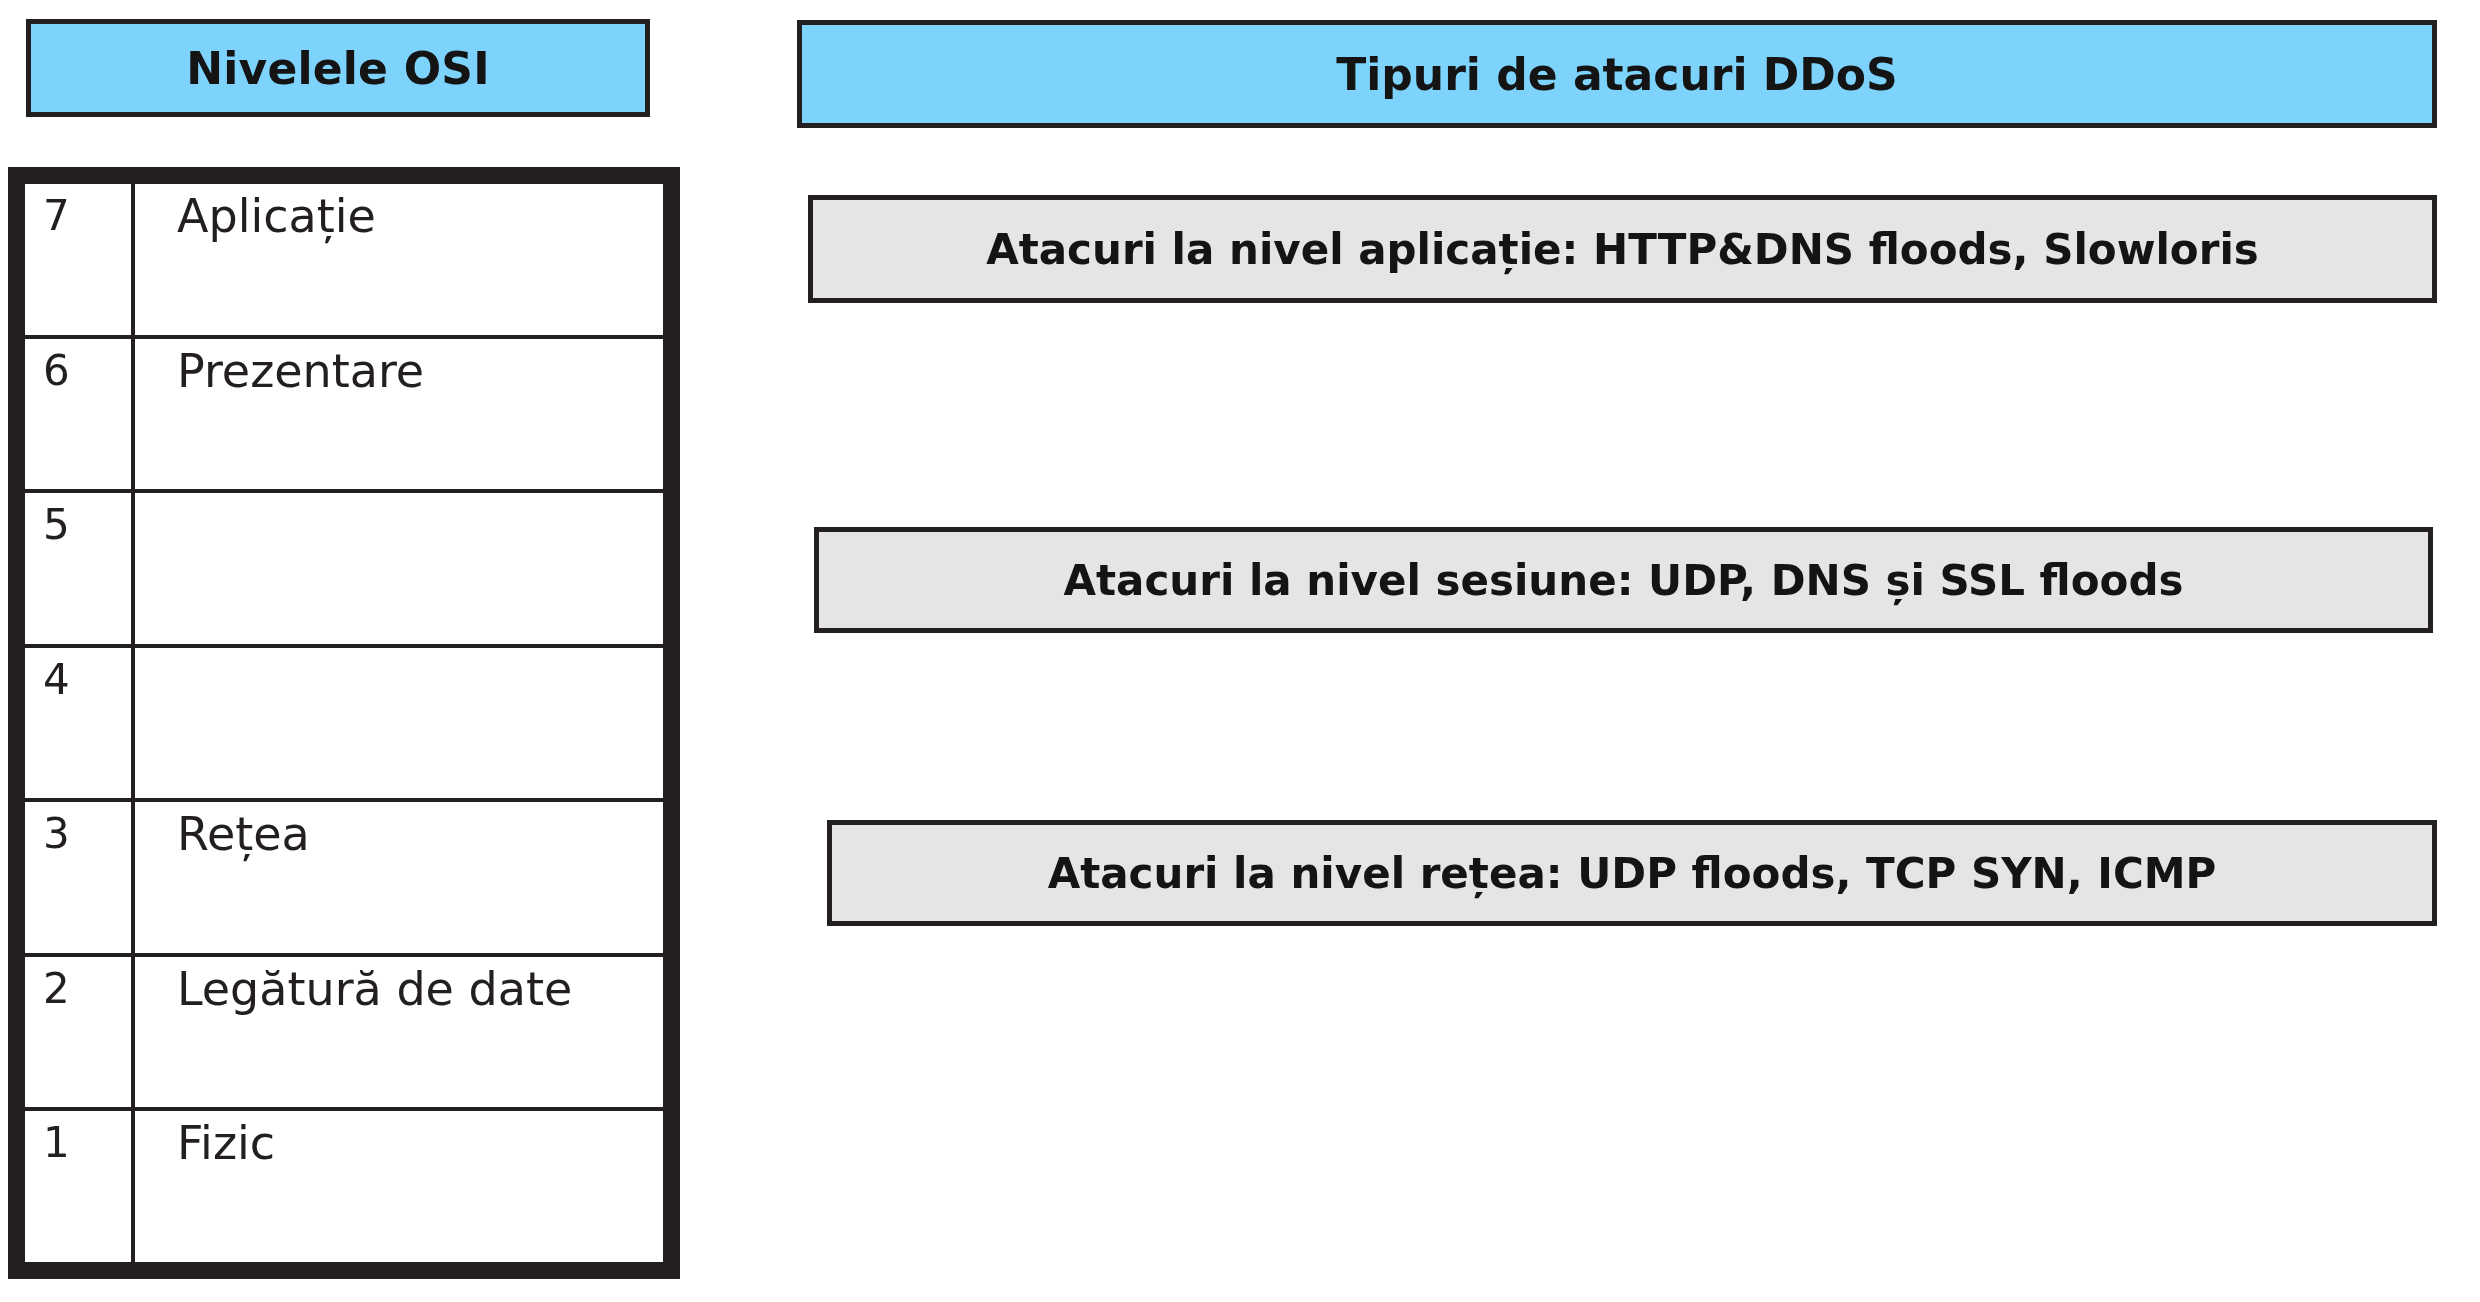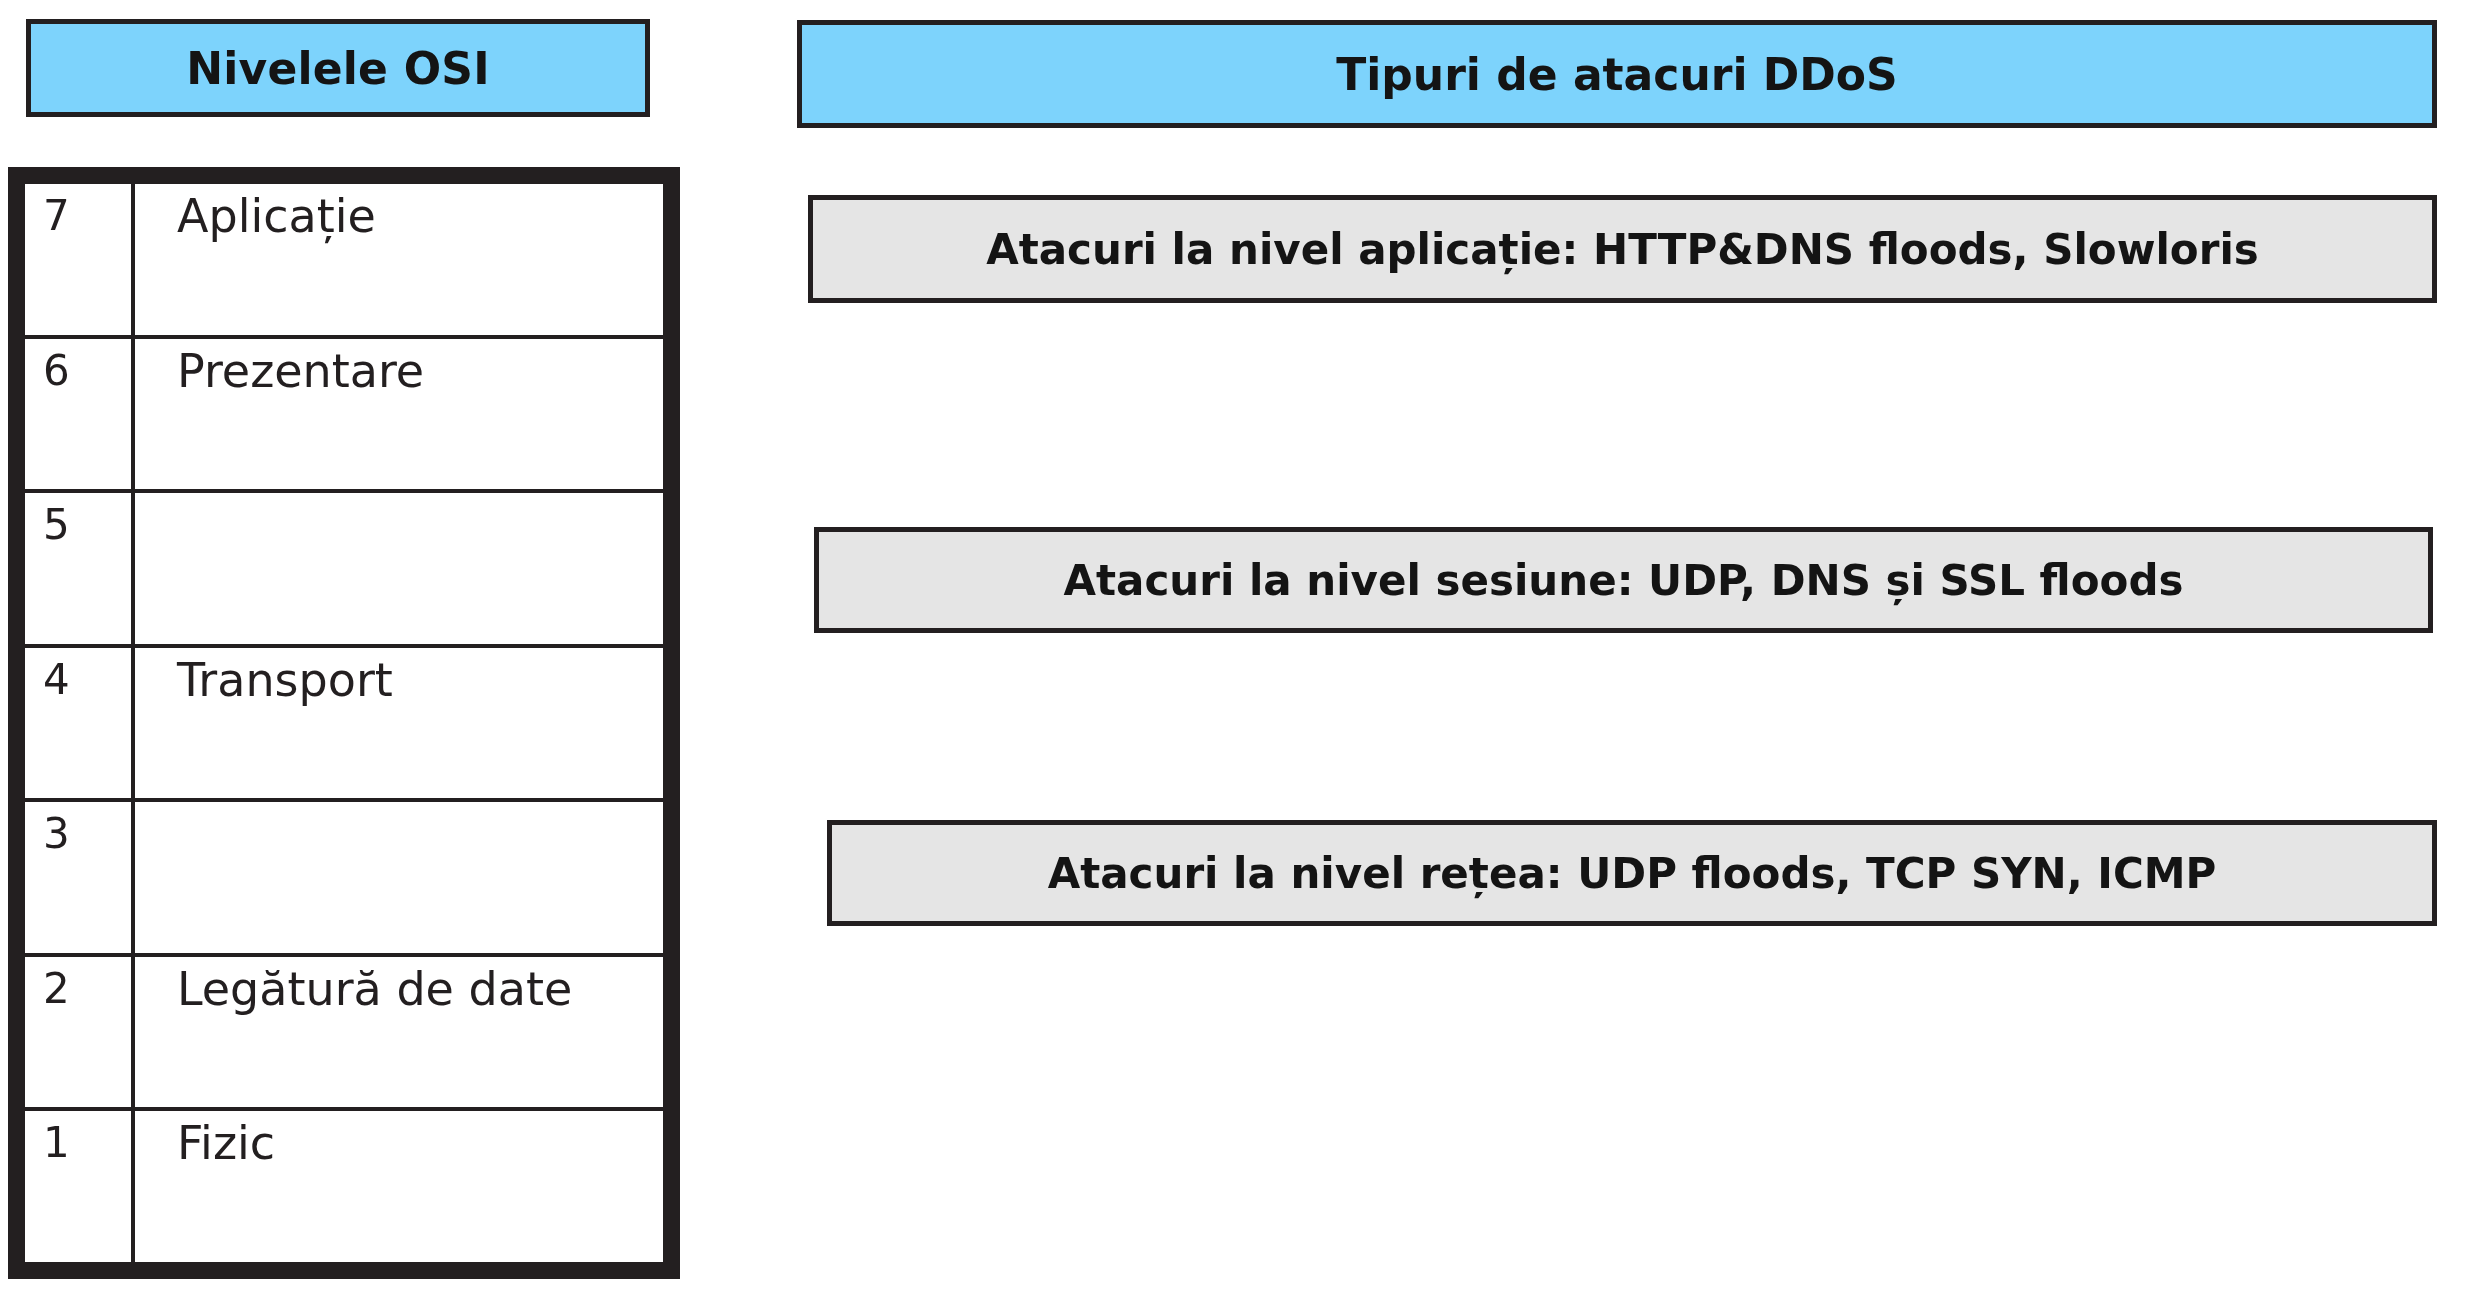--- a/index.html
+++ b/index.html
@@ -155,28 +155,28 @@
   <div class="osi-row">
     <div class="osi-num">
       <span>5</span>
     </div>
   </div>
 
   <div class="osi-row">
     <div class="osi-num">
       <span>4</span>
     </div>
-    <div class="osi-name">
-      <span>Transport</span>
-    </div>
   </div>
 
   <div class="osi-row">
     <div class="osi-num">
       <span>3</span>
+    </div>
+    <div class="osi-name">
+      <span>Rețea</span>
     </div>
   </div>
 
   <div class="osi-row">
     <div class="osi-num">
       <span>2</span>
     </div>
     <div class="osi-name">
       <span>Legătură de date</span>
     </div>

